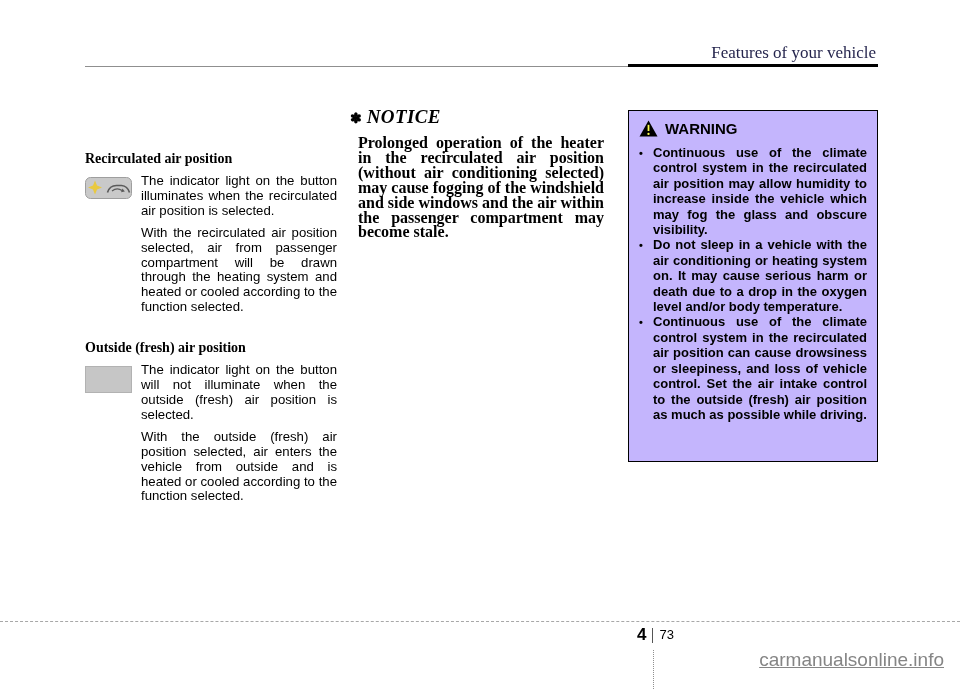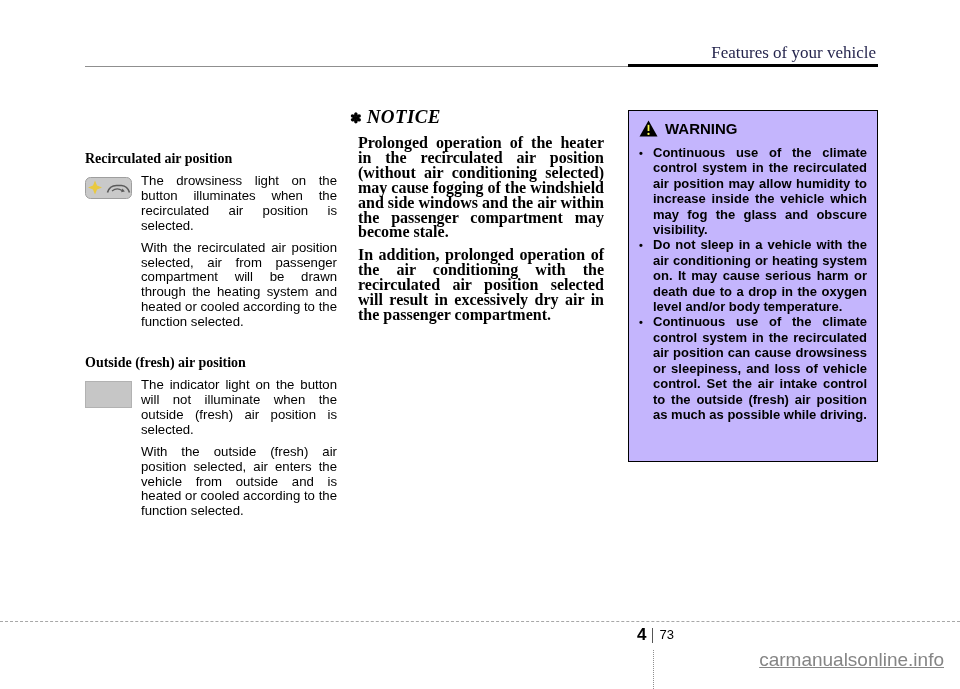--- a/index.html
+++ b/index.html
@@ -67,21 +67,21 @@
       <div class="icon-cell">
         <svg width="47" height="22" viewBox="0 0 47 22" aria-hidden="true">
           <rect x="0.5" y="0.5" width="46" height="21" rx="5" fill="#c9c9c9" stroke="#9e9e9e"></rect>
           <polygon points="10,3.5 12,8.5 17,10.5 12,12.5 10,17.5 8,12.5 3,10.5 8,8.5" fill="#e9c93f"></polygon>
           <path d="M22.5,15.5 q2,-7 9,-7 h5 q6,0.5 8,7" stroke="#5a5a5a" stroke-width="1.6" fill="none"></path>
           <path d="M27,14 q5,-4 10,-0.5" stroke="#5a5a5a" stroke-width="1.2" fill="none"></path>
           <polygon points="37.5,11.5 36,15.2 39.8,14.6" fill="#5a5a5a"></polygon>
         </svg>
       </div>
       <div class="body-text">
-        <p>The drowsiness light on the button illuminates when the recirculated air position is selected.</p>
+        <p>The indicator light on the button illuminates when the recirculated air position is selected.</p>
         <p>With the recirculated air position selected, air from passenger compartment will be drawn through the heating system and heated or cooled according to the function selected.</p>
       </div>
     </div>
 
     <h3 class="sec-head">Outside (fresh) air position</h3>
     <div class="icon-text">
       <div class="icon-cell">
         <div class="outside-btn"></div>
       </div>
       <div class="body-text">
@@ -91,21 +91,20 @@
     </div>
   </section>
 
   <section class="col-mid">
     <div class="notice-head">
       <span class="notice-star">✽</span>
       <span class="notice-title">NOTICE</span>
     </div>
     <div class="notice-body">
       <p>Prolonged operation of the heater in the recirculated air position (without air conditioning selected) may cause fogging of the windshield and side windows and the air within the passenger compartment may become stale.</p>
-      <p>In addition, prolonged operation of the air conditioning with the recirculated air position selected will result in excessively dry air in the passenger compartment.</p>
     </div>
   </section>
 
   <aside class="warning-box" style="background: #c4b5fd; border-color: rgb(0, 0, 0);">
     <div class="warn-head">
       <svg width="19" height="17" viewBox="0 0 19 17" aria-hidden="true">
         <polygon points="9.5,0.5 18.5,16.5 0.5,16.5" fill="#000"></polygon>
         <rect x="8.6" y="4.8" width="1.8" height="6.2" fill="#ffff4f"></rect>
         <circle cx="9.5" cy="13.9" r="1.15" fill="#ffff4f"></circle>
       </svg>

